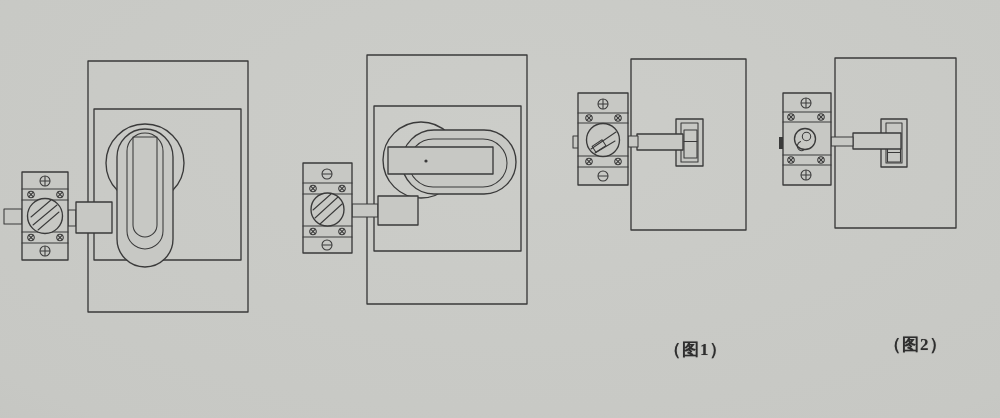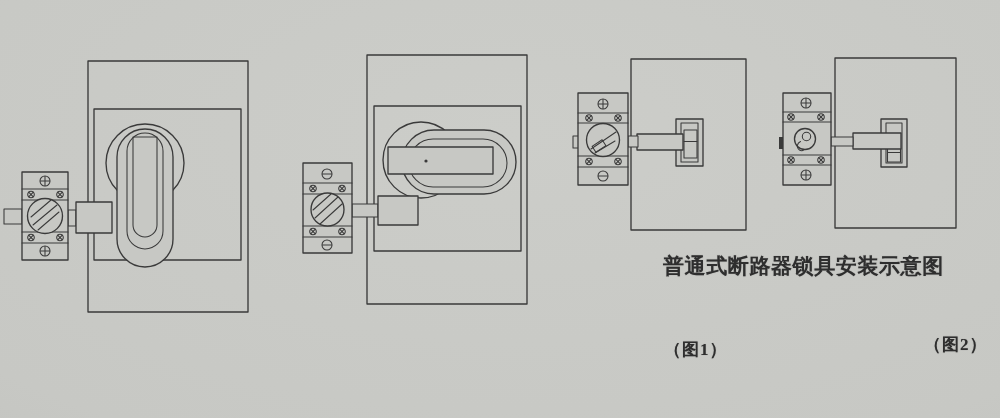--- a/index.html
+++ b/index.html
@@ -165,19 +165,18 @@
         <use href="#screw-plus" x="806" y="175"></use>
         <use href="#screw-sm" x="791" y="117"></use>
         <use href="#screw-sm" x="821" y="117"></use>
         <use href="#screw-sm" x="791" y="160"></use>
         <use href="#screw-sm" x="821" y="160"></use>
       </g>
     </g>
   </svg>
 
 
-  <div class="caption main" style="left:663px;top:254px;">普通式断路器锁具安装示意图</div>
 
   <div class="caption fig" style="left:664px;top:340px;">（图1）</div>
 
-  <div class="caption fig" style="left:924px;top:335px;">（图2）</div>
+  <div class="caption fig" style="left:884px;top:335px;">（图2）</div>
 
 </div>
 
 </body></html>

